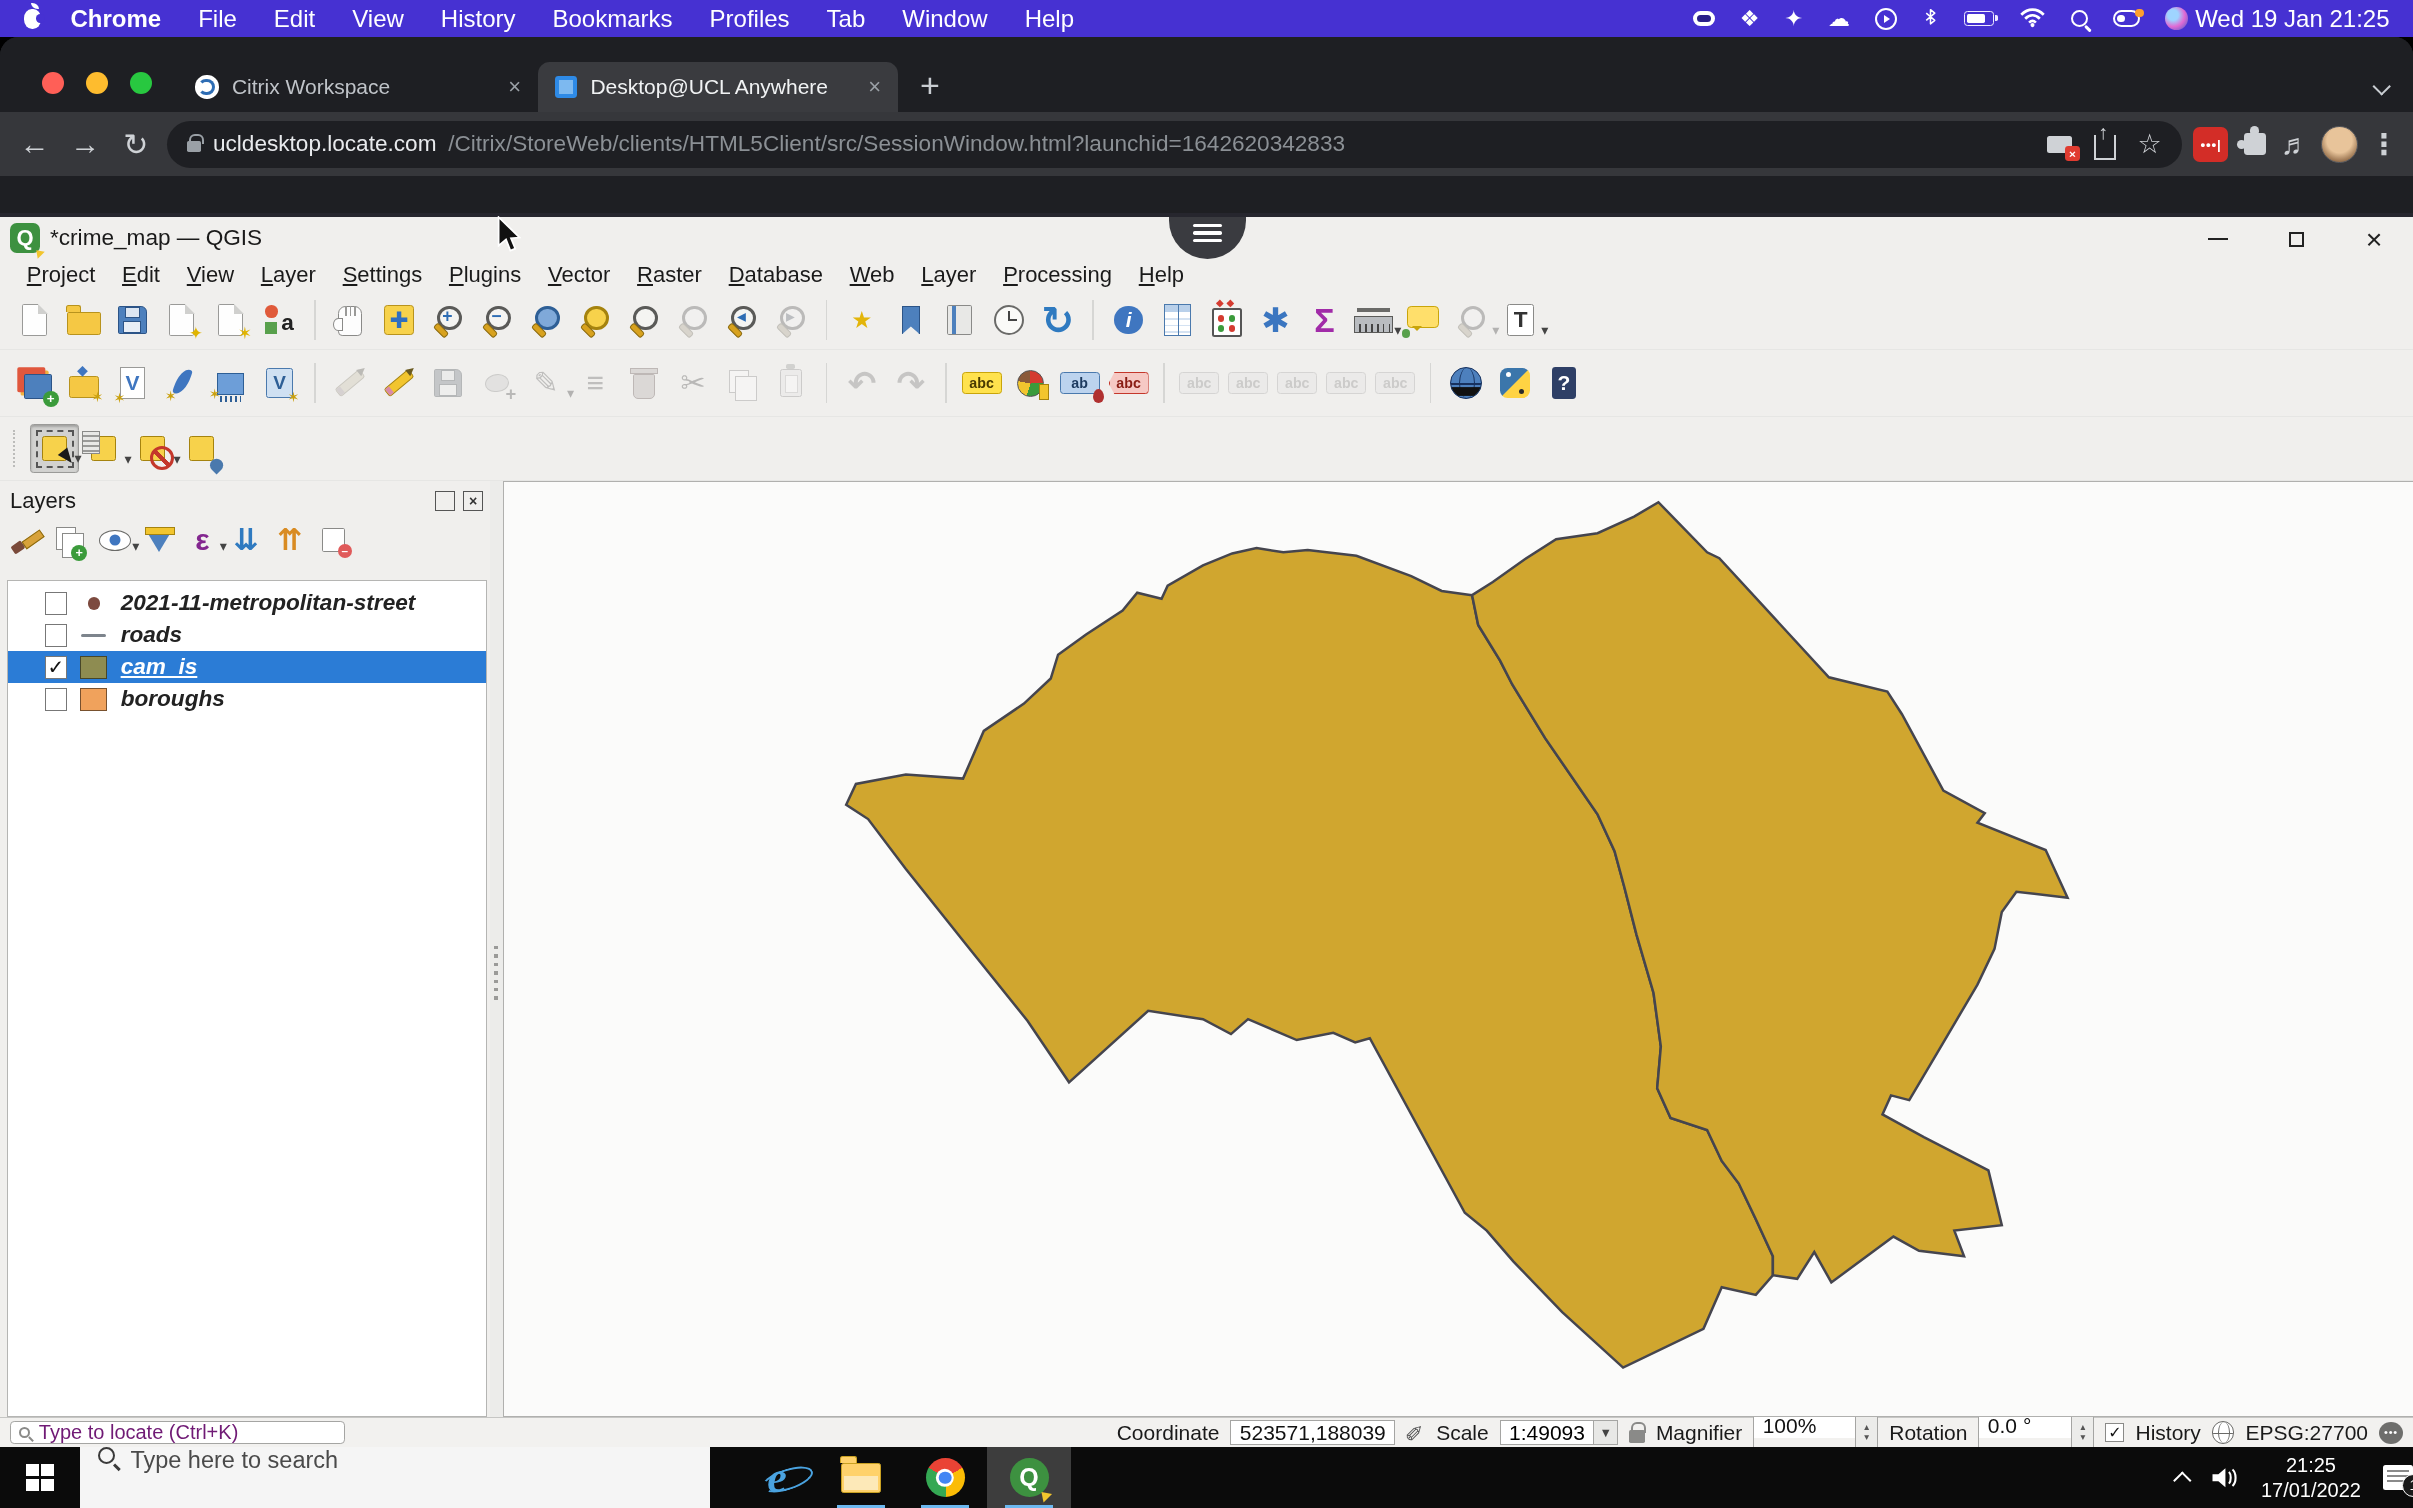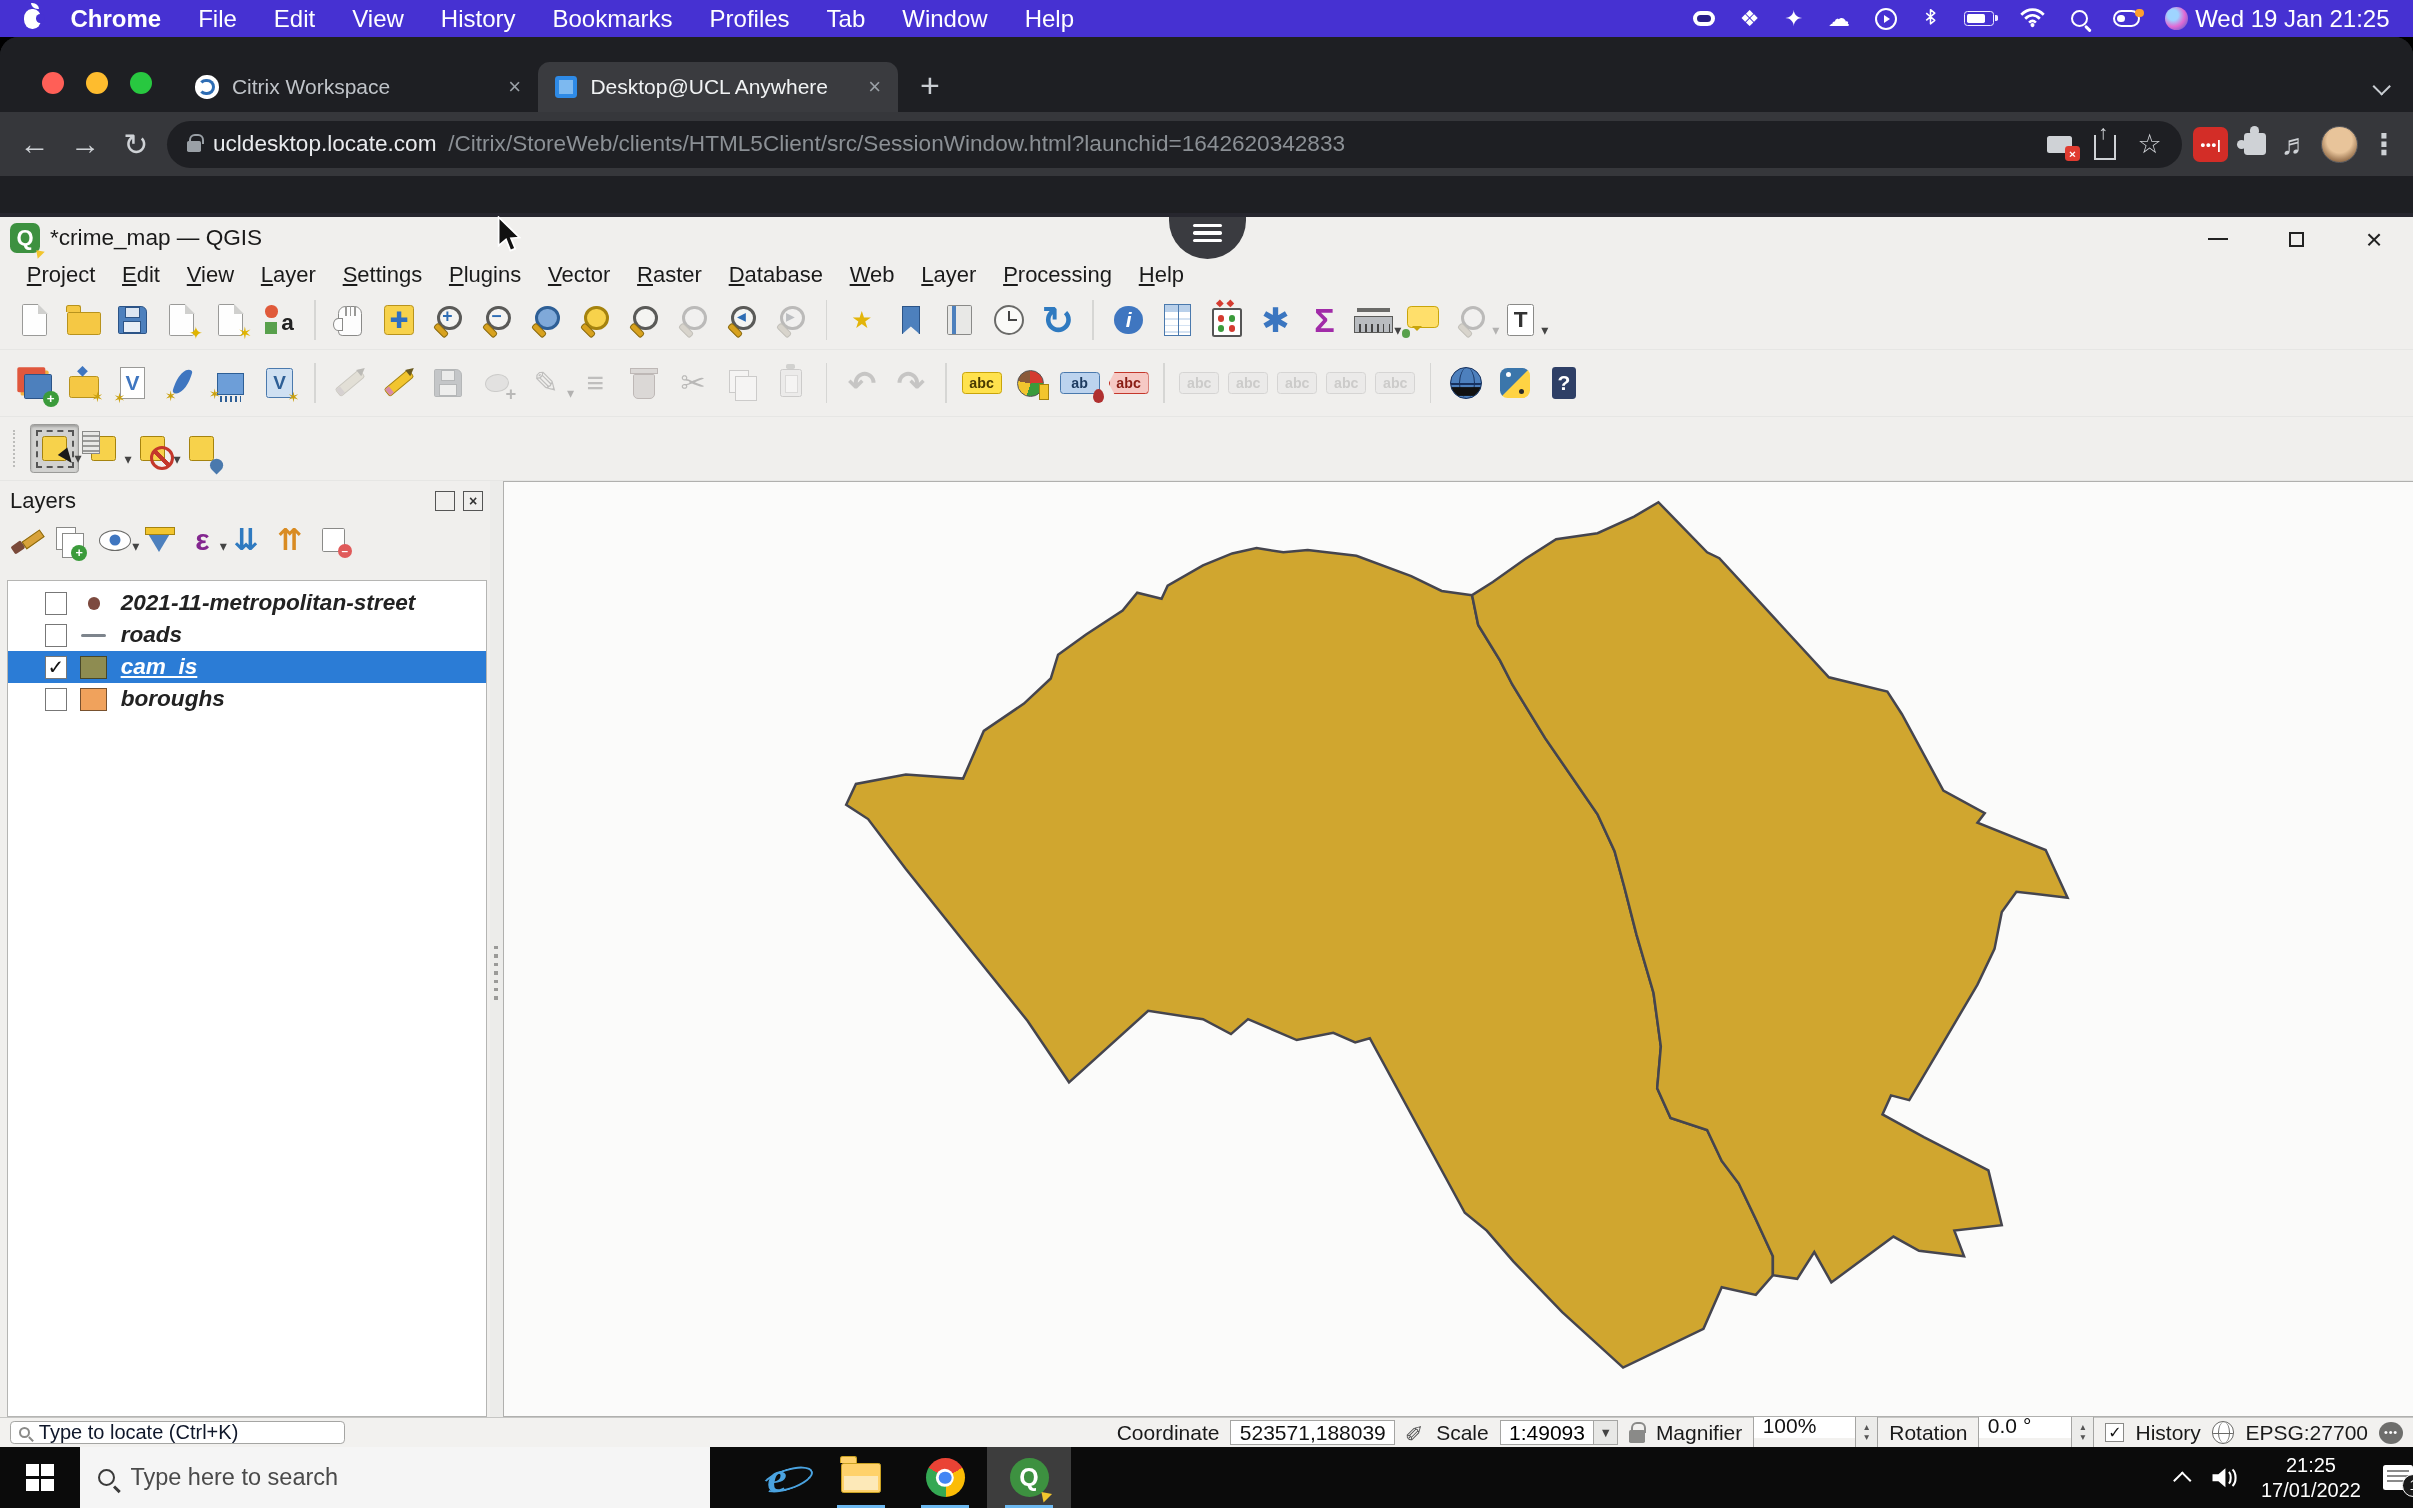--- a/index.html
+++ b/index.html
@@ -231,21 +231,21 @@
 .splitter{width:12.6px;flex:none;background:#ececea;position:relative}
 .splitter::after{content:"";position:absolute;left:4.2px;top:465px;width:4.2px;height:59px;background:repeating-linear-gradient(#9a9a98 0 3.4px,transparent 3.4px 8.4px)}
 .map-canvas{flex:1;background:#fbfbfa;border:0.8px solid #b0b0ae;border-right:none;position:relative;overflow:hidden}
 .map-canvas svg{position:absolute;inset:0;width:100%;height:100%}
 
 
 .qgis-statusbar{height:30px;flex:none;background:#f2f1ef;border-top:0.8px solid #c6c6c4;display:flex;align-items:center;padding:0 10px;gap:11px}
 .locate{width:335px;height:23.5px;background:#fff;border:0.8px solid #a5a5a3;border-radius:4.2px;display:flex;align-items:center;gap:8.4px;padding:0 8.4px}
 .locate-mag{width:11px;height:11px;border:2.1px solid #8a8a88;border-radius:50%;position:relative;flex:none}
 .locate-mag::after{content:"";position:absolute;right:-5px;bottom:-4.2px;width:5.9px;height:2.1px;background:#8a8a88;transform:rotate(45deg)}
-.locate-ph{font-size:20px;color:#0f172a;white-space:nowrap}
+.locate-ph{font-size:20px;color:#701a75;white-space:nowrap}
 .st-spacer{flex:1}
 .st-label{font-size:21px;color:#1a1a1a;white-space:nowrap}
 .st-input{height:25px;background:#fff;border:0.8px solid #a5a5a3;display:flex;align-items:center;padding:0 8.4px;font-size:21px;color:#111;white-space:nowrap}
 .st-combo{display:flex;height:25px;border:0.8px solid #a5a5a3}
 .st-combo .val{background:#fff;display:flex;align-items:center;padding:0 8.4px;font-size:21px}
 .st-dd{width:23.5px;background:#e8e8e6;border-left:0.8px solid #a5a5a3;display:flex;align-items:center;justify-content:center;font-size:12.6px;color:#444}
 .st-spinbox{display:flex;height:41px;border:0.8px solid #a5a5a3}
 .spin{width:22px;border-left:0.8px solid #a5a5a3;background:#ececea;display:flex;flex-direction:column;align-items:center;justify-content:center;font-size:8.4px;color:#555;line-height:1.15}
 .st-extent{font-size:22.6px;color:#555;transform:rotate(-90deg)}
 .st-lock{width:16px;height:12.6px;background:#8a8a88;border-radius:1.7px;position:relative;margin-top:7.5px}
@@ -255,21 +255,21 @@
 .st-globe::before{content:"";position:absolute;left:50%;top:0;bottom:0;width:10px;margin-left:-5px;border-left:1.3px solid #6a6a68;border-right:1.3px solid #6a6a68;border-radius:50%}
 .st-globe::after{content:"";position:absolute;left:0;right:0;top:50%;height:1.3px;background:#6a6a68}
 .st-bubble{width:24px;height:22px;background:#6e6e6c;border-radius:50%;position:relative}
 .st-bubble::before{content:"•••";position:absolute;left:0;right:0;top:0;bottom:1.7px;color:#fff;font-size:11px;display:flex;align-items:center;justify-content:center;letter-spacing:0.8px}
 
 
 .win-taskbar{height:61px;flex:none;background:#0b0b0b;display:flex;align-items:stretch;position:relative}
 .ts-start{width:80px;display:flex;align-items:center;justify-content:center}
 .win-logo{display:grid;grid-template-columns:12.6px 12.6px;grid-template-rows:12.6px 12.6px;gap:2.5px}
 .win-logo i{background:#fff}
-.ts-search{width:630px;background:#f5f5f5;display:flex;align-items:center;gap:15px;padding:0 18.4px}
+.ts-search{width:630px;background:#f5f5f5;display:flex;gap:15px;padding:0 18.4px}
 .ts-mag{width:17px;height:17px;border:2.5px solid #3a3a3a;border-radius:50%;position:relative;flex:none}
 .ts-mag::after{content:"";position:absolute;right:-7.5px;bottom:-6.7px;width:8.4px;height:2.5px;background:#3a3a3a;transform:rotate(45deg)}
 .ts-search span{font-size:23.5px;color:#4a4a4a}
 .ts-apps{display:flex;align-items:stretch;margin-left:25px}
 .ts-app{width:84px;display:flex;align-items:center;justify-content:center;position:relative}
 .ts-app.active{background:#3d3d3d}
 .ts-app .underline{position:absolute;bottom:0;left:18.4px;right:18.4px;height:3.4px;background:#6cb8f0}
 .ts-ie{font-family:"Liberation Serif",serif;font-style:italic;font-size:44px;color:#4aa3e0;font-weight:bold;position:relative;line-height:1}
 .ts-ie::after{content:"";position:absolute;left:-5.9px;top:13.4px;width:49px;height:17px;border:2.5px solid #4aa3e0;border-radius:50%;border-left-color:transparent;transform:rotate(-18deg)}
 .ts-folder{width:40px;height:30px;background:#ffd26b;border:1.7px solid #c9a122;border-radius:2.5px;position:relative}

